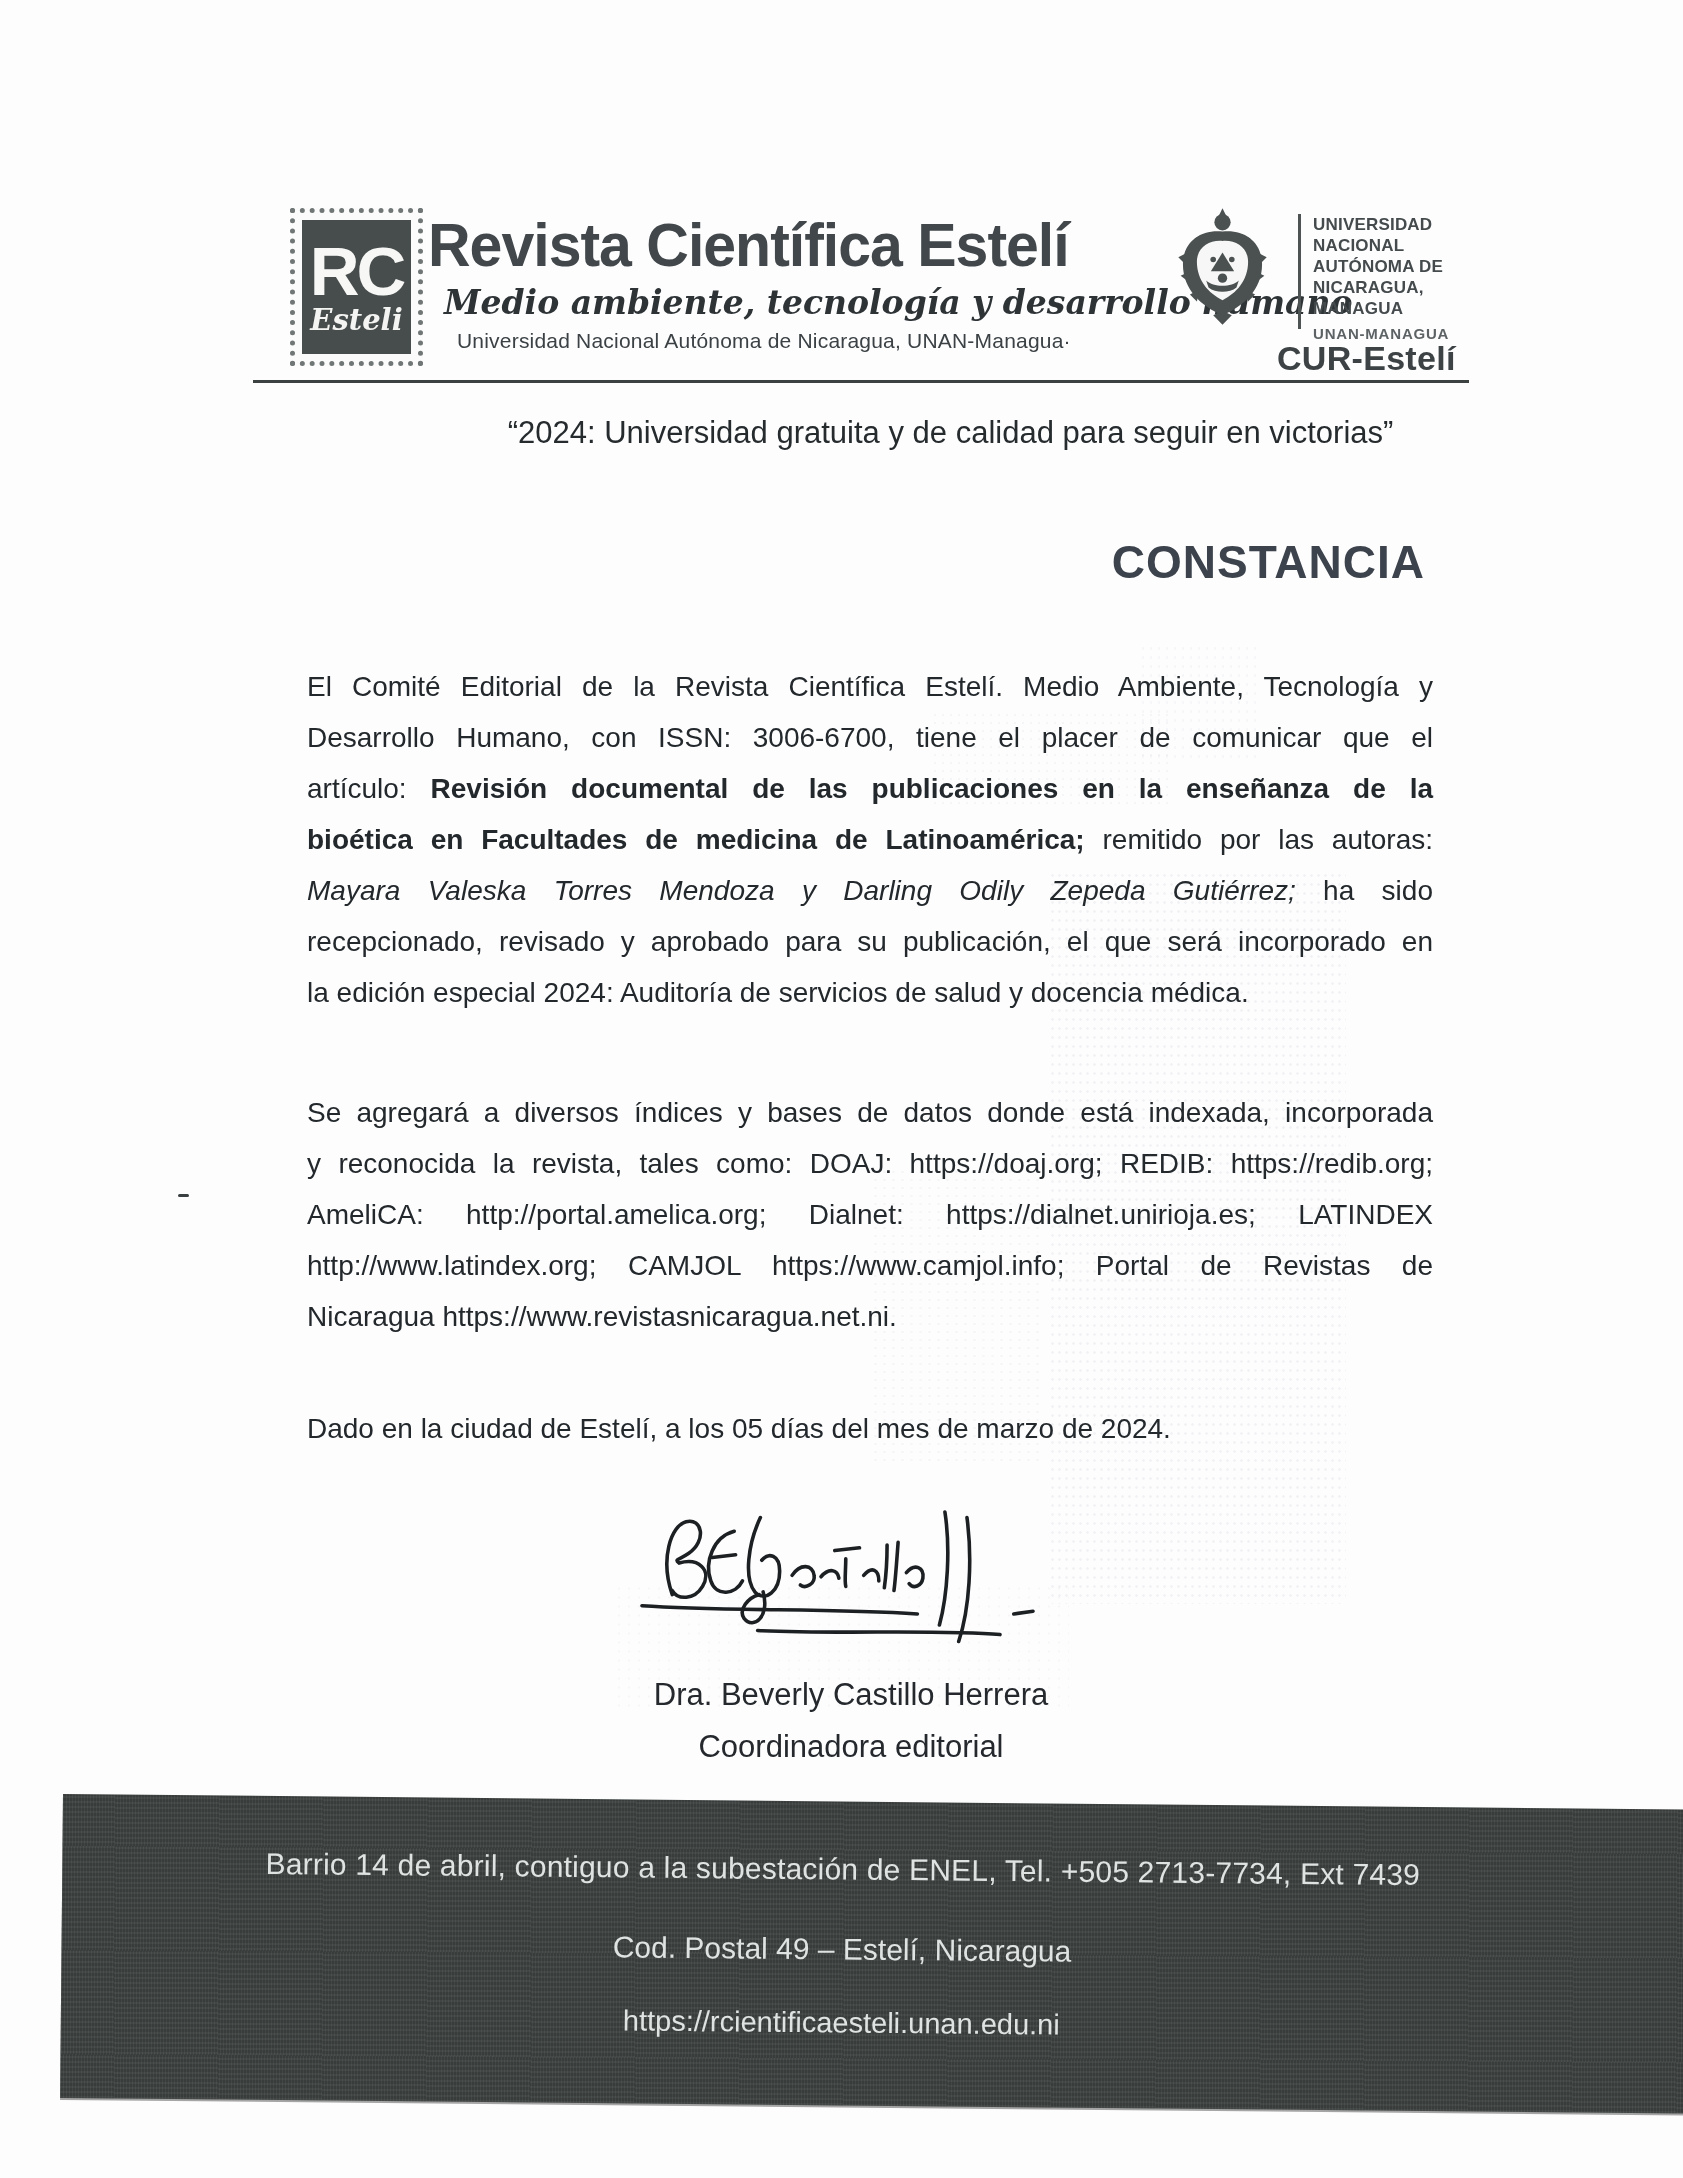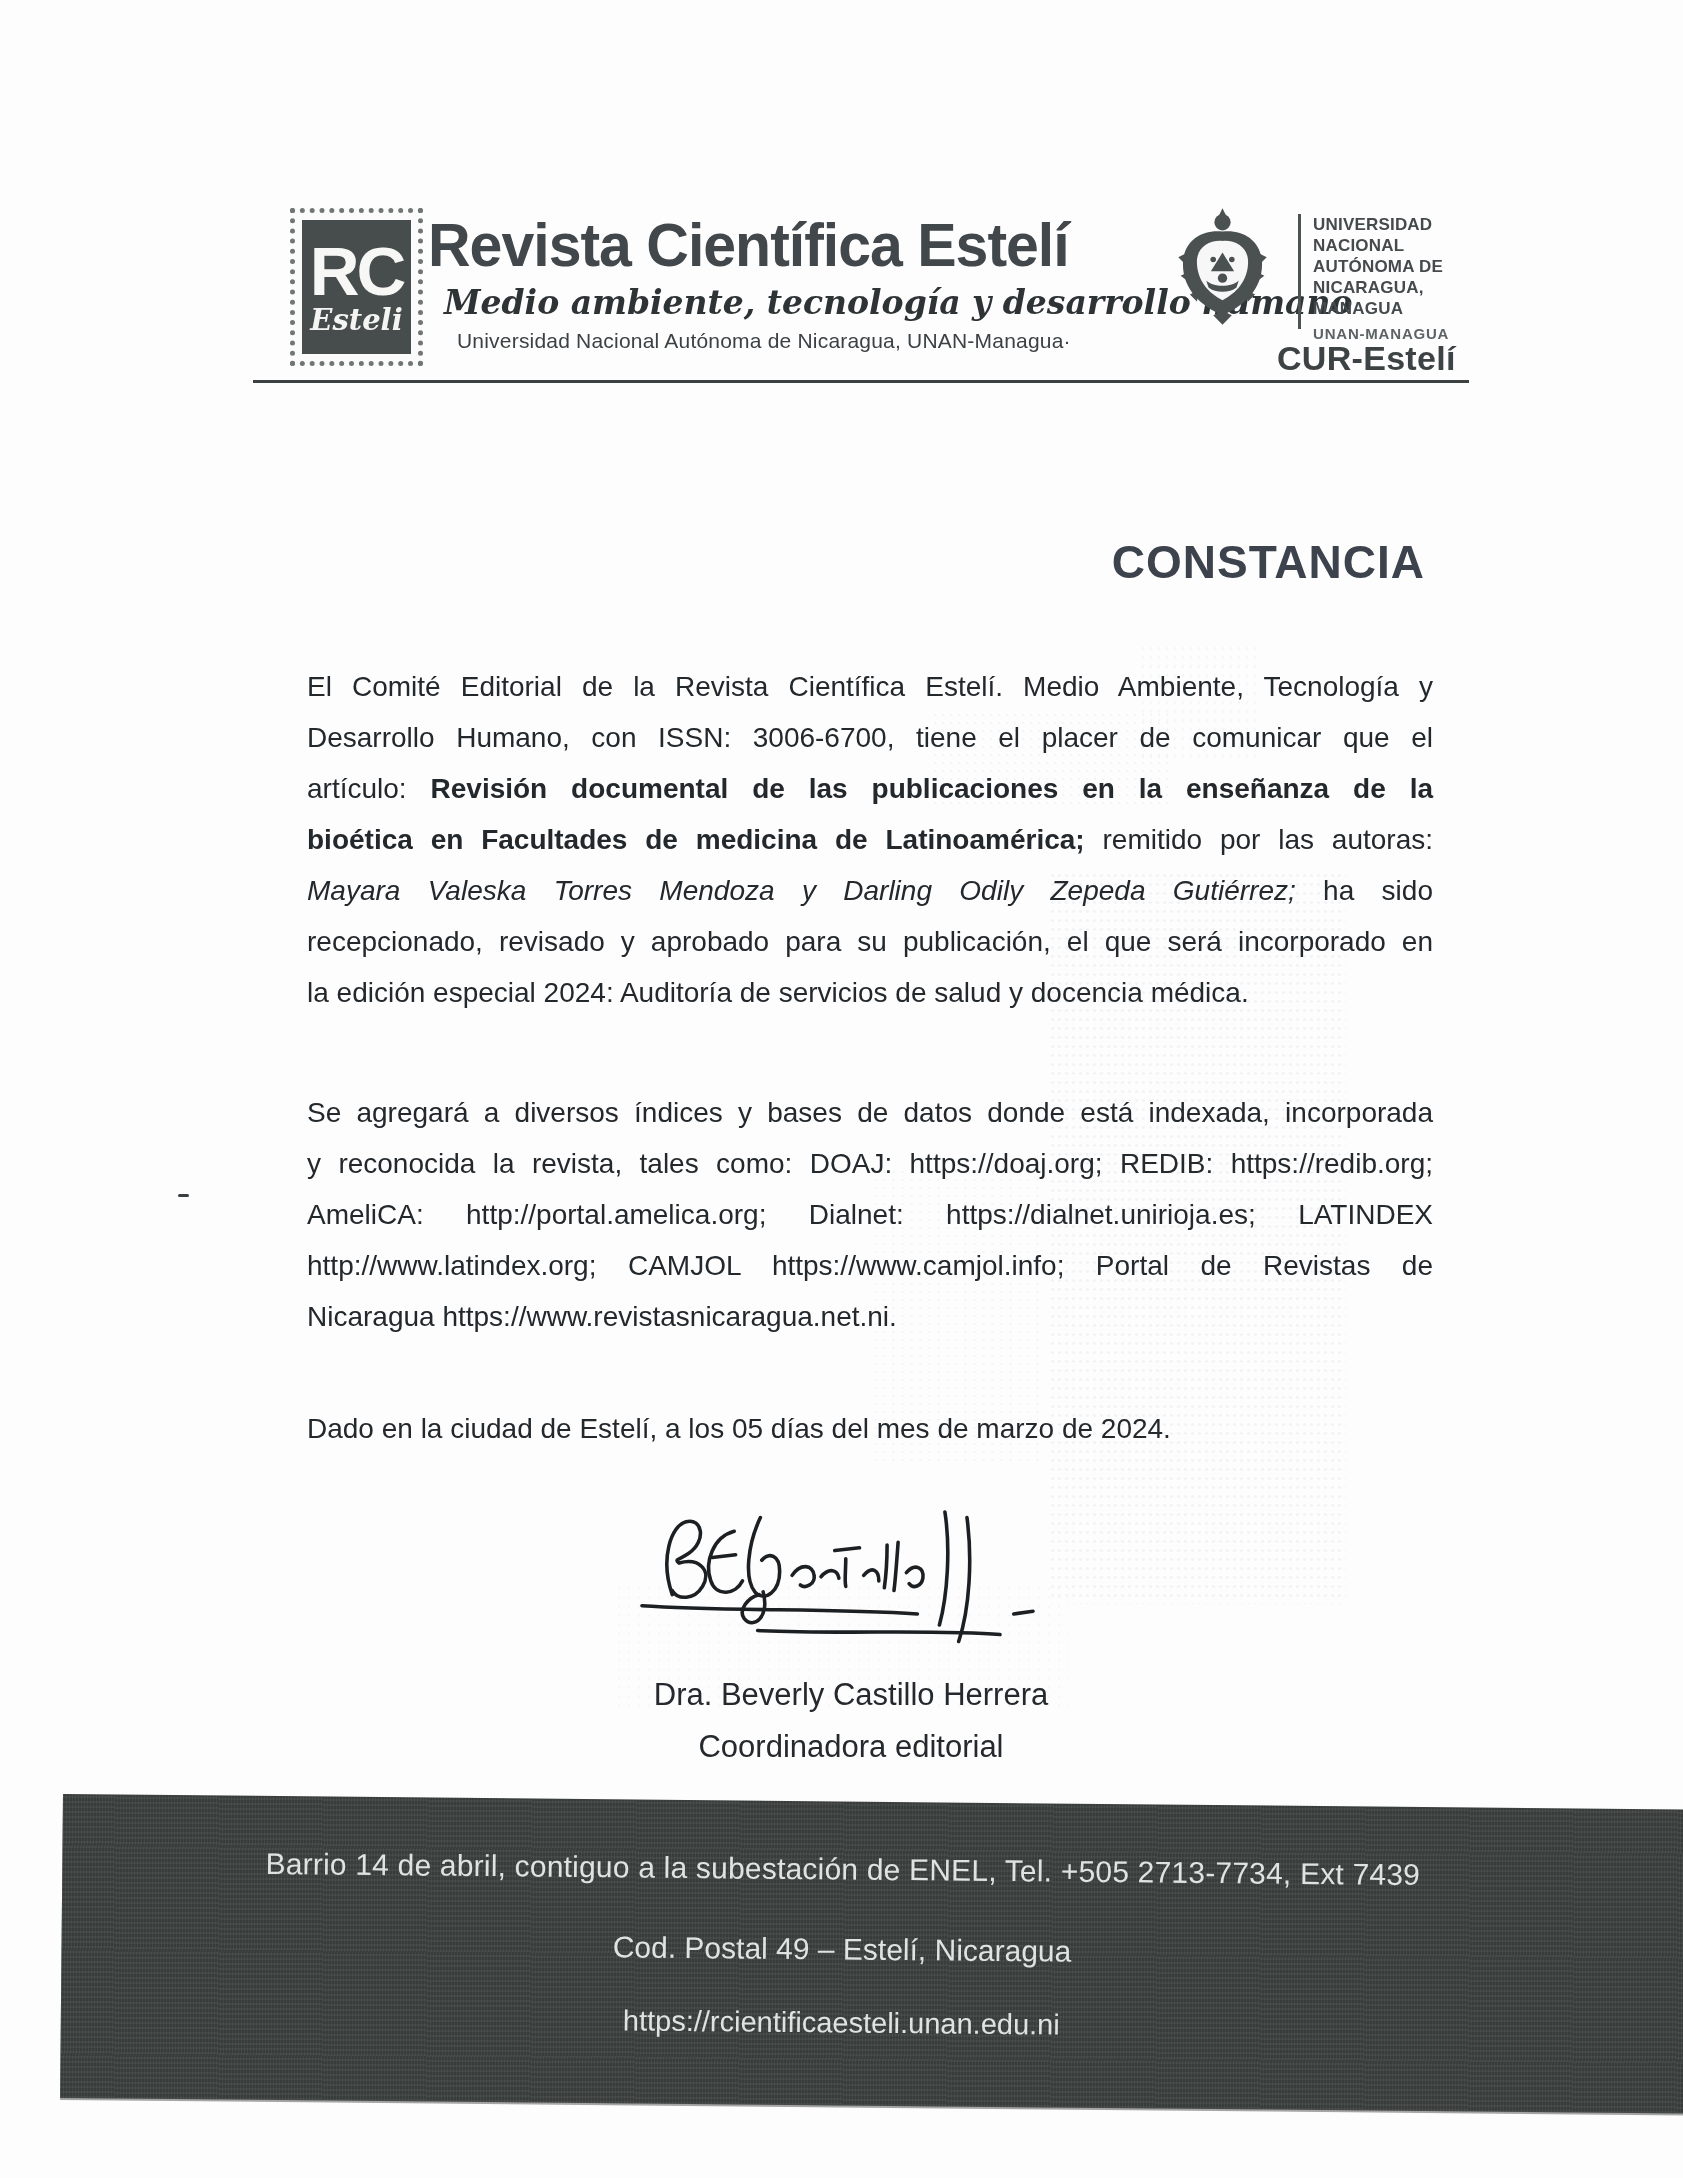--- a/index.html
+++ b/index.html
@@ -116,20 +116,21 @@
     <div>NACIONAL</div>
     <div>AUTÓNOMA DE</div>
     <div>NICARAGUA,</div>
     <div>MANAGUA</div>
     <div class="univ-acronym">UNAN-MANAGUA</div>
   </div>
   <div class="campus">CUR-Estelí</div>
 
   <div class="header-rule"></div>
 
+  <div class="motto">“2024: Universidad gratuita y de calidad para seguir en victorias”</div>
   <div class="doc-title">CONSTANCIA</div>
 
   <div class="para" id="p1">
     <div class="ln">El Comité Editorial de la Revista Científica Estelí. Medio Ambiente, Tecnología y</div>
     <div class="ln">Desarrollo Humano, con ISSN: 3006-6700, tiene el placer de comunicar que el</div>
     <div class="ln"><span>artículo: </span><span class="b">Revisión documental de las publicaciones en la enseñanza de la</span></div>
     <div class="ln"><span class="b">bioética en Facultades de medicina de Latinoamérica;</span><span> remitido por las autoras:</span></div>
     <div class="ln"><span class="i">Mayara Valeska Torres Mendoza y Darling Odily Zepeda Gutiérrez;</span><span> ha sido</span></div>
     <div class="ln">recepcionado, revisado y aprobado para su publicación, el que será incorporado en</div>
     <div class="ln last">la edición especial 2024: Auditoría de servicios de salud y docencia médica.</div>

